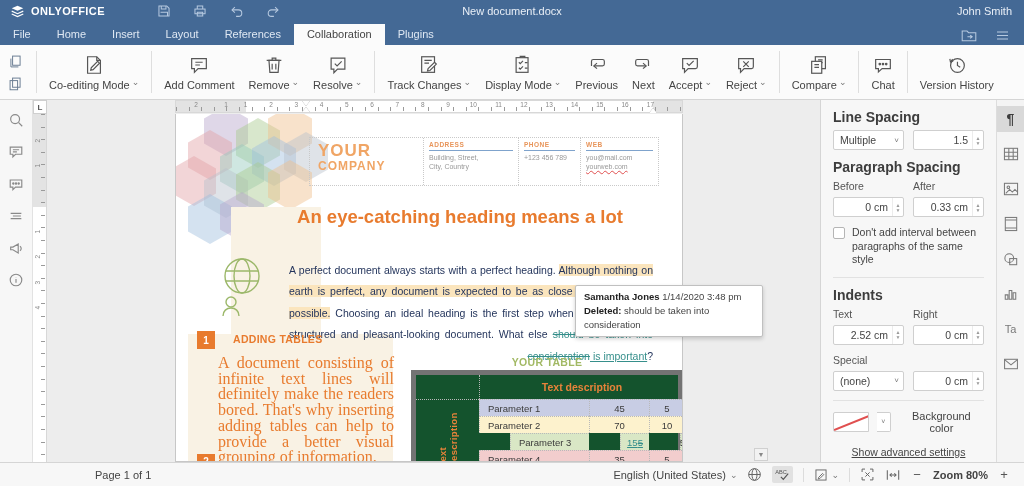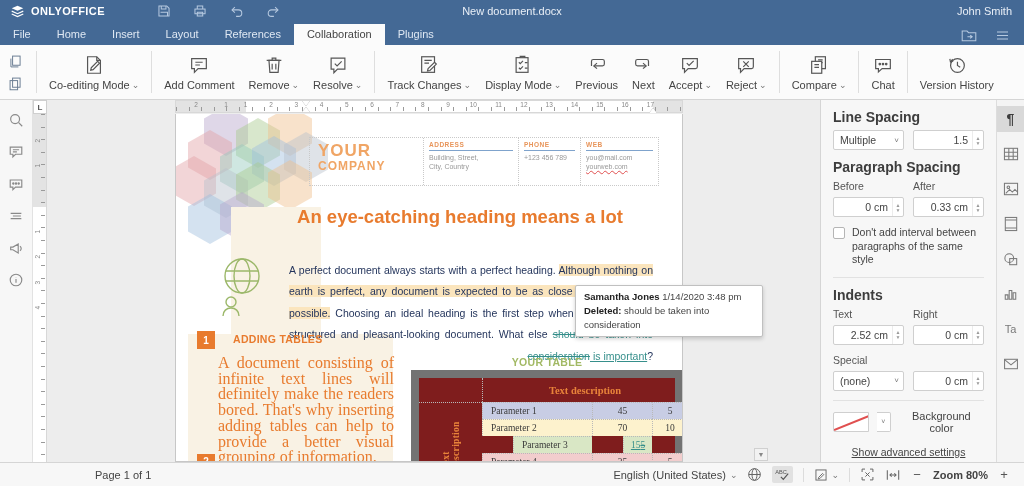--- a/index.html
+++ b/index.html
@@ -21,21 +21,21 @@
   .tab-right { margin-left:auto; display:flex; align-items:center; gap:18px; padding-right:14px; padding-bottom:3px; }
   .tab-right svg { display:block; stroke:#b6c9e0; fill:none; stroke-width:1.3; }
 
   
   .toolbar { position:absolute; left:0; top:45px; width:1024px; height:55px; background:#fbfbfb; border-bottom:1px solid #d5d5d5; display:flex; align-items:center; }
   .clip-col { display:flex; flex-direction:column; gap:7px; padding:0 8px; }
   .clip-col svg { display:block; stroke:#6d7f95; fill:none; stroke-width:1.2; }
   .tsep { width:1px; height:42px; background:#dedede; margin:0 5px; }
   .tbtn { display:flex; flex-direction:column; align-items:center; justify-content:center; padding:2px 7px; height:50px; color:#444; }
   .tbtn svg { display:block; stroke:#565656; fill:none; stroke-width:1.3; margin-bottom:3px; }
-  .tbtn .lbl { font-size:11px; white-space:nowrap; display:flex; align-items:center; gap:2px; }
+  .tbtn .lbl { font-size:11px; white-space:nowrap; display:flex; gap:2px; }
   .caret { font-size:9px; color:#777; line-height:6px; }
 
   
   .main { position:absolute; left:0; top:100px; width:1024px; height:362px; }
   .left-sidebar { position:absolute; left:0; top:0; width:33px; height:362px; background:#f7f7f7; border-right:1px solid #e2e2e2; display:flex; flex-direction:column; align-items:center; padding-top:12px; gap:16px; }
   .ls-ic svg { display:block; stroke:#8a8a8a; fill:none; stroke-width:1.3; }
 
   .corner { position:absolute; left:33px; top:0; width:14px; height:14px; background:#fff; border:1px solid #cfcfcf; font-size:8px; font-weight:bold; color:#555; display:flex; align-items:center; justify-content:center; }
   .vruler { position:absolute; left:33px; top:14px; width:14px; height:348px; background:linear-gradient(180deg,#e3e3e3 0 93px,#fff 93px); border-right:1px solid #d8d8d8; overflow:hidden; }
   .vruler::before { content:""; position:absolute; right:1px; top:0; width:4px; height:100%;
@@ -88,21 +88,21 @@
   .globe-icon { position:absolute; left:46px; top:142px; }
   .globe-icon svg { stroke:#9cb86a; fill:none; stroke-width:1.4; }
 
   .numbox { position:absolute; width:18px; height:18px; background:#e87b2e; color:#fff; font-weight:bold; font-size:10px; display:flex; align-items:center; justify-content:center; }
   .numbox1 { left:21px; top:217px; }
   .numbox2 { left:21px; top:340px; height:12px; align-items:flex-start; padding-top:2px; }
   .sec-title { position:absolute; left:57px; top:219px; font-size:10.5px; font-weight:bold; color:#e87b2e; letter-spacing:.3px; }
   .sec-body { position:absolute; left:42px; top:241px; width:176px; font-size:16px; line-height:15.7px; color:#e87b2e; text-align:justify;font-family:Liberation Serif, serif; }
 
   .table-title { position:absolute; left:300px; top:242px; width:142px; text-align:center; font-size:10.5px; font-weight:bold; color:#a2b964; letter-spacing:.3px; }
-  .dtable { position:absolute; left:235px; top:256px; width:272px; border:8px solid #737373; display:grid; grid-template-columns:63px 110px 60px 35px; grid-template-rows:24px repeat(4,17px); background:#7f1d1d;font-family:Liberation Serif, serif; }
+  .dtable { position:absolute; left:235px; top:256px; width:272px; border:5px solid #737373; display:grid; grid-template-columns:63px 110px 60px 35px; grid-template-rows:24px repeat(4,17px); background:#14532d; }
   .dt-cell { border-left:1px dotted #b9b9b9; border-top:1px dotted #b9b9b9; display:flex; align-items:center; font-size:9.5px; color:#3a3a3a; }
   .dt-empty { border:none; }
   .dt-colhead { grid-column:2/5; justify-content:center; font-weight:bold; color:#e8833a; font-size:10.5px; border-top:none; }
   .dt-rowhead { grid-row:2/6; grid-column:1; border-top:1px dotted #b9b9b9; border-left:none; justify-content:center; }
   .dt-rowhead span { writing-mode:vertical-rl; transform:rotate(180deg); font-weight:bold; color:#e8833a; font-size:9.5px; letter-spacing:.3px; }
   .dt-name { padding-left:8px; }
   .dt-val { justify-content:center; }
   .r1 { background:#c8cde4; } .r2 { background:#fdf2cd; } .r3 { background:#d9e7c5;margin-left:31px; } .r4 { background:#f2cdcd; }
   .dt-ins { color:#368f8b; text-decoration:underline; }
   .dt-del { color:#368f8b; text-decoration:line-through underline; }

